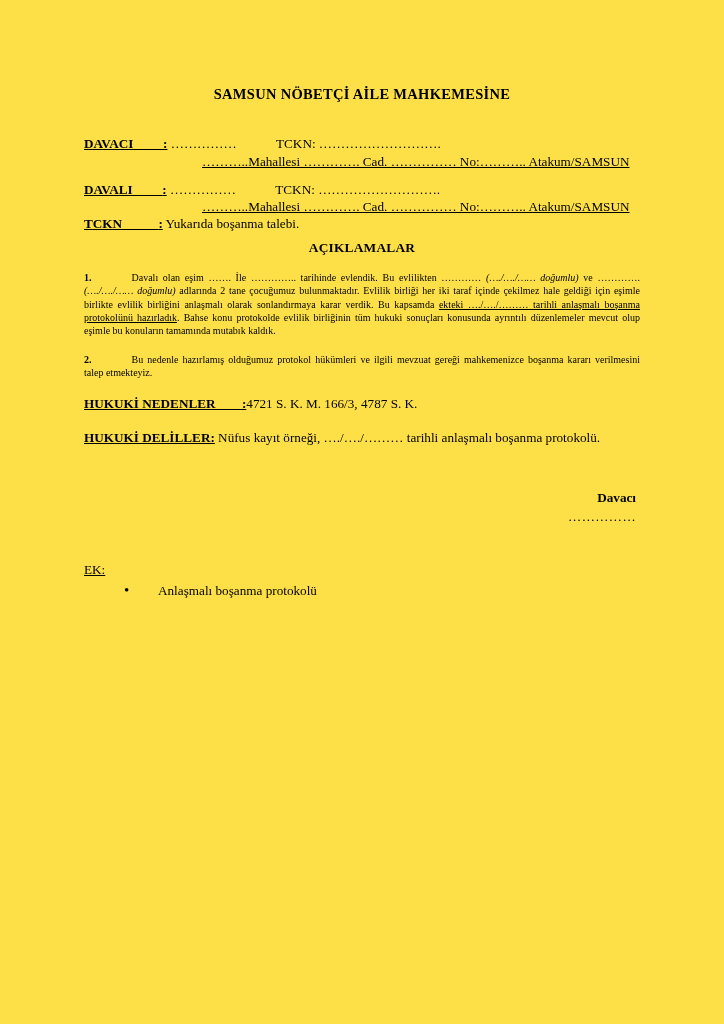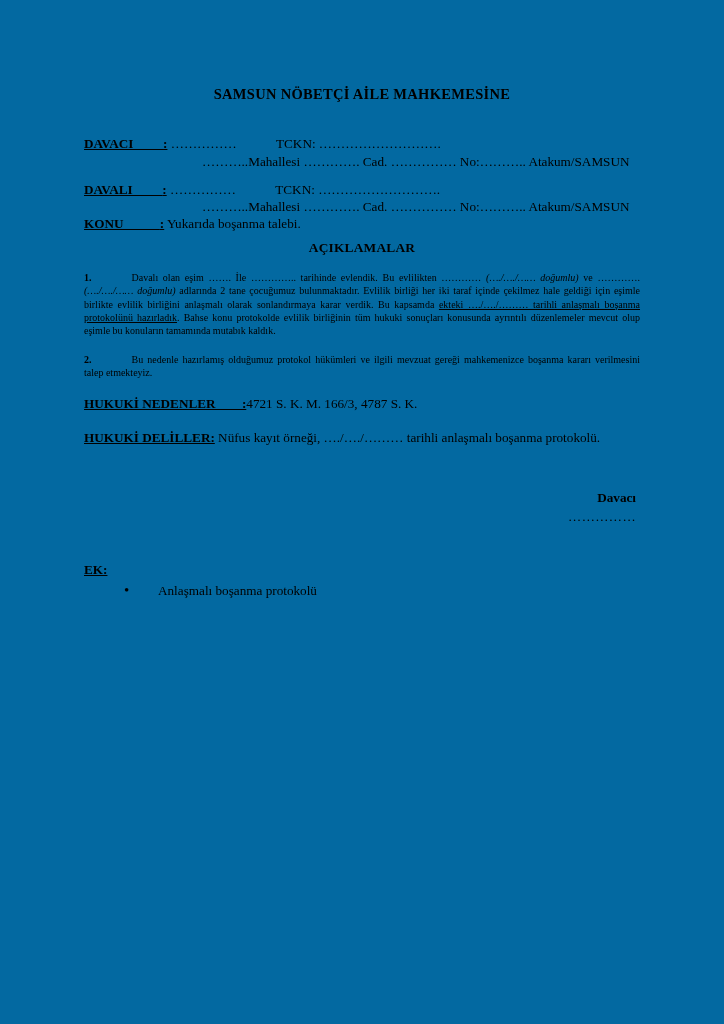--- a/index.html
+++ b/index.html
@@ -14,21 +14,21 @@
     font-family: "Liberation Serif", "DejaVu Serif", serif;
     color: #000000;
     -webkit-font-smoothing: antialiased;
   }
   .page {
     position: relative;
     width: 724px;
     height: 1024px;
     box-sizing: border-box;
     padding: 0;
-    background: #0369a1;
+    background: #fde047;
     overflow: hidden;
   }
   .content {
     position: absolute;
     left: 84px;
     top: 0;
     width: 556px;
   }
 
   
@@ -49,20 +49,21 @@
     line-height: 1.30;
   }
   .party-row {
     display: block;
     white-space: pre;
     margin: 0;
   }
   .party-row.second {
     padding-left: 118px;
     white-space: pre;
+    text-decoration: underline;
   }
   .party-gap {
     height: 11px;
   }
   .label-ul {
     text-decoration: underline;
     font-weight: bold;
     white-space: pre;
   }
   .label-konu {
@@ -152,21 +153,21 @@
     letter-spacing: 0.4px;
   }
 
   
   .ek-block {
     margin-top: 34px;
     font-size: 13.2px;
     line-height: 1.33;
   }
   .ek-label {
-    font-weight: bold;
+    font-weight: normal;
     text-decoration: underline;
     display: block;
     margin-top: 32px;
   }
   ul.ek-list {
     margin: 4px 0 0 0;
     padding-left: 40px;
     list-style: none;
   }
   ul.ek-list li {
@@ -196,21 +197,21 @@
       <div class="party-row"><span class="label-ul">DAVACI         </span><span class="label-ul">:</span><span> ……………</span><span>            </span><span>TCKN:</span><span> ……………………….</span></div>
 
       <div class="party-row second">………..Mahallesi …………. Cad. …………… No:……….. Atakum/SAMSUN</div>
 
       <div class="party-gap"></div>
 
       <div class="party-row"><span class="label-ul">DAVALI         </span><span class="label-ul">:</span><span> ……………</span><span>            </span><span>TCKN:</span><span> ……………………….</span></div>
 
       <div class="party-row second">………..Mahallesi …………. Cad. …………… No:……….. Atakum/SAMSUN</div>
 
-      <div class="party-row"><span class="label-konu">KONU           </span><span class="label-konu">:</span><span> Yukarıda boşanma talebi.</span></div>
+      <div class="party-row"><span class="label-konu">TCKN           </span><span class="label-konu">:</span><span> Yukarıda boşanma talebi.</span></div>
 
     </div>
 
     <h2 class="section-heading">AÇIKLAMALAR</h2>
 
     <p class="body-par"><span class="par-num">1.</span><span class="par-indent"></span><span>Davalı olan eşim ……. İle ………….. tarihinde evlendik. Bu evlilikten …………</span> <span class="ital">(…./…./…… doğumlu)</span><span> ve …………. </span><span class="ital">(…./…./…… doğumlu)</span><span> adlarında 2 tane çocuğumuz bulunmaktadır. Evlilik birliği her iki taraf içinde çekilmez hale geldiği için eşimle birlikte evlilik birliğini anlaşmalı olarak sonlandırmaya karar verdik. Bu kapsamda </span><span class="uline">ekteki …./…./……… tarihli anlaşmalı boşanma protokolünü hazırladık</span><span>. Bahse konu protokolde evlilik birliğinin tüm hukuki sonuçları konusunda ayrıntılı düzenlemeler mevcut olup eşimle bu konuların tamamında mutabık kaldık.</span></p>
 
     <p class="body-par"><span class="par-num">2.</span><span class="par-indent"></span><span>Bu nedenle hazırlamış olduğumuz protokol hükümleri ve ilgili mevzuat gereği mahkemenizce boşanma kararı verilmesini talep etmekteyiz.</span></p>
 
     <p class="legal-line"><span class="lbl">HUKUKİ NEDENLER        :</span><span>4721 S. K. M. 166/3, 4787 S. K.</span></p>

